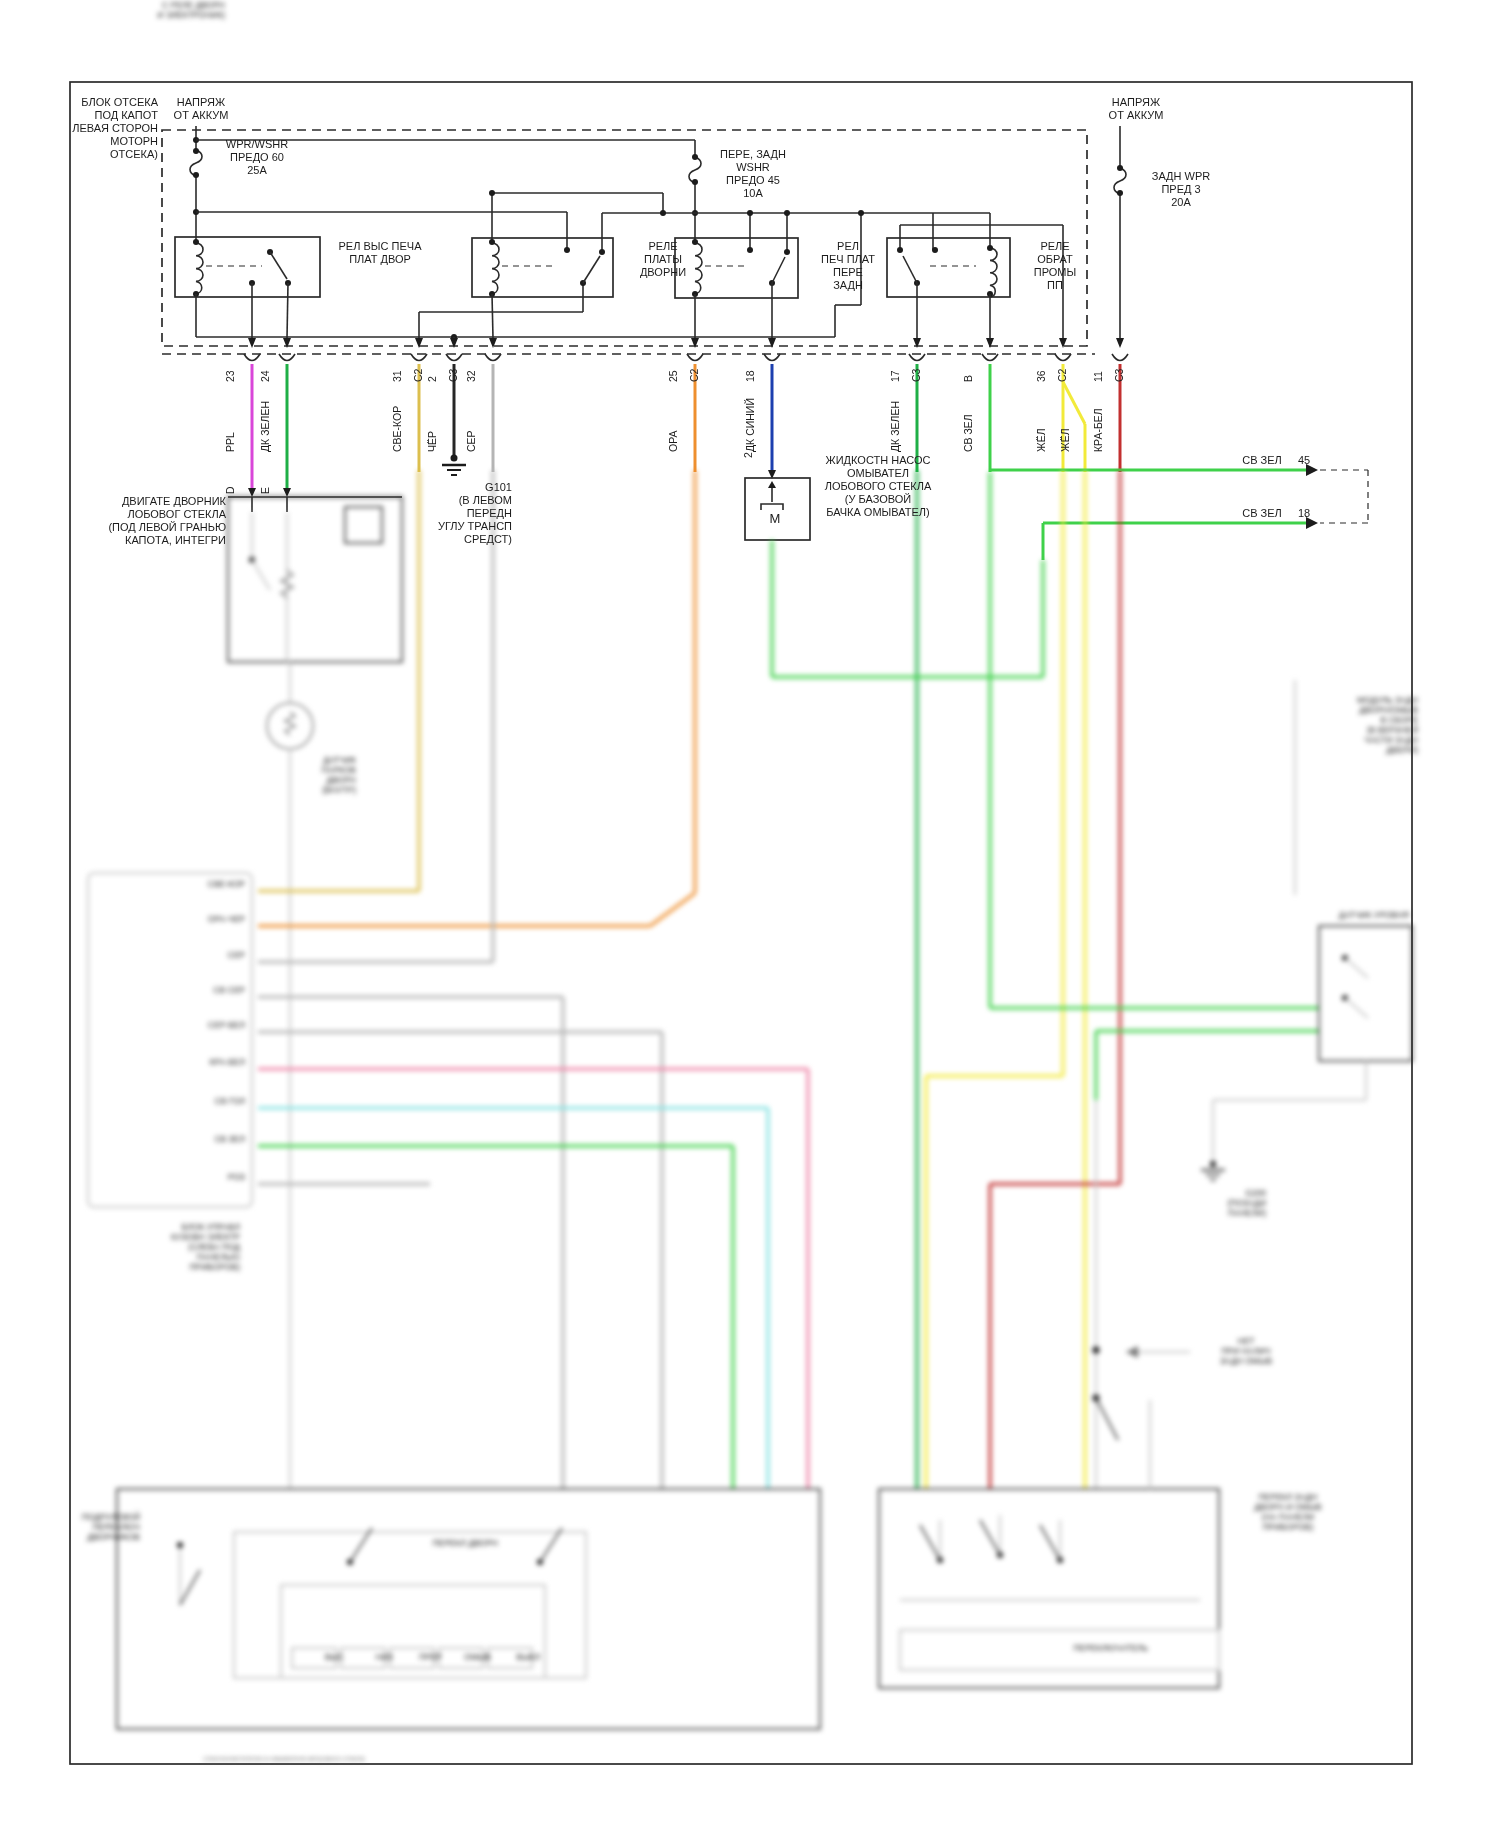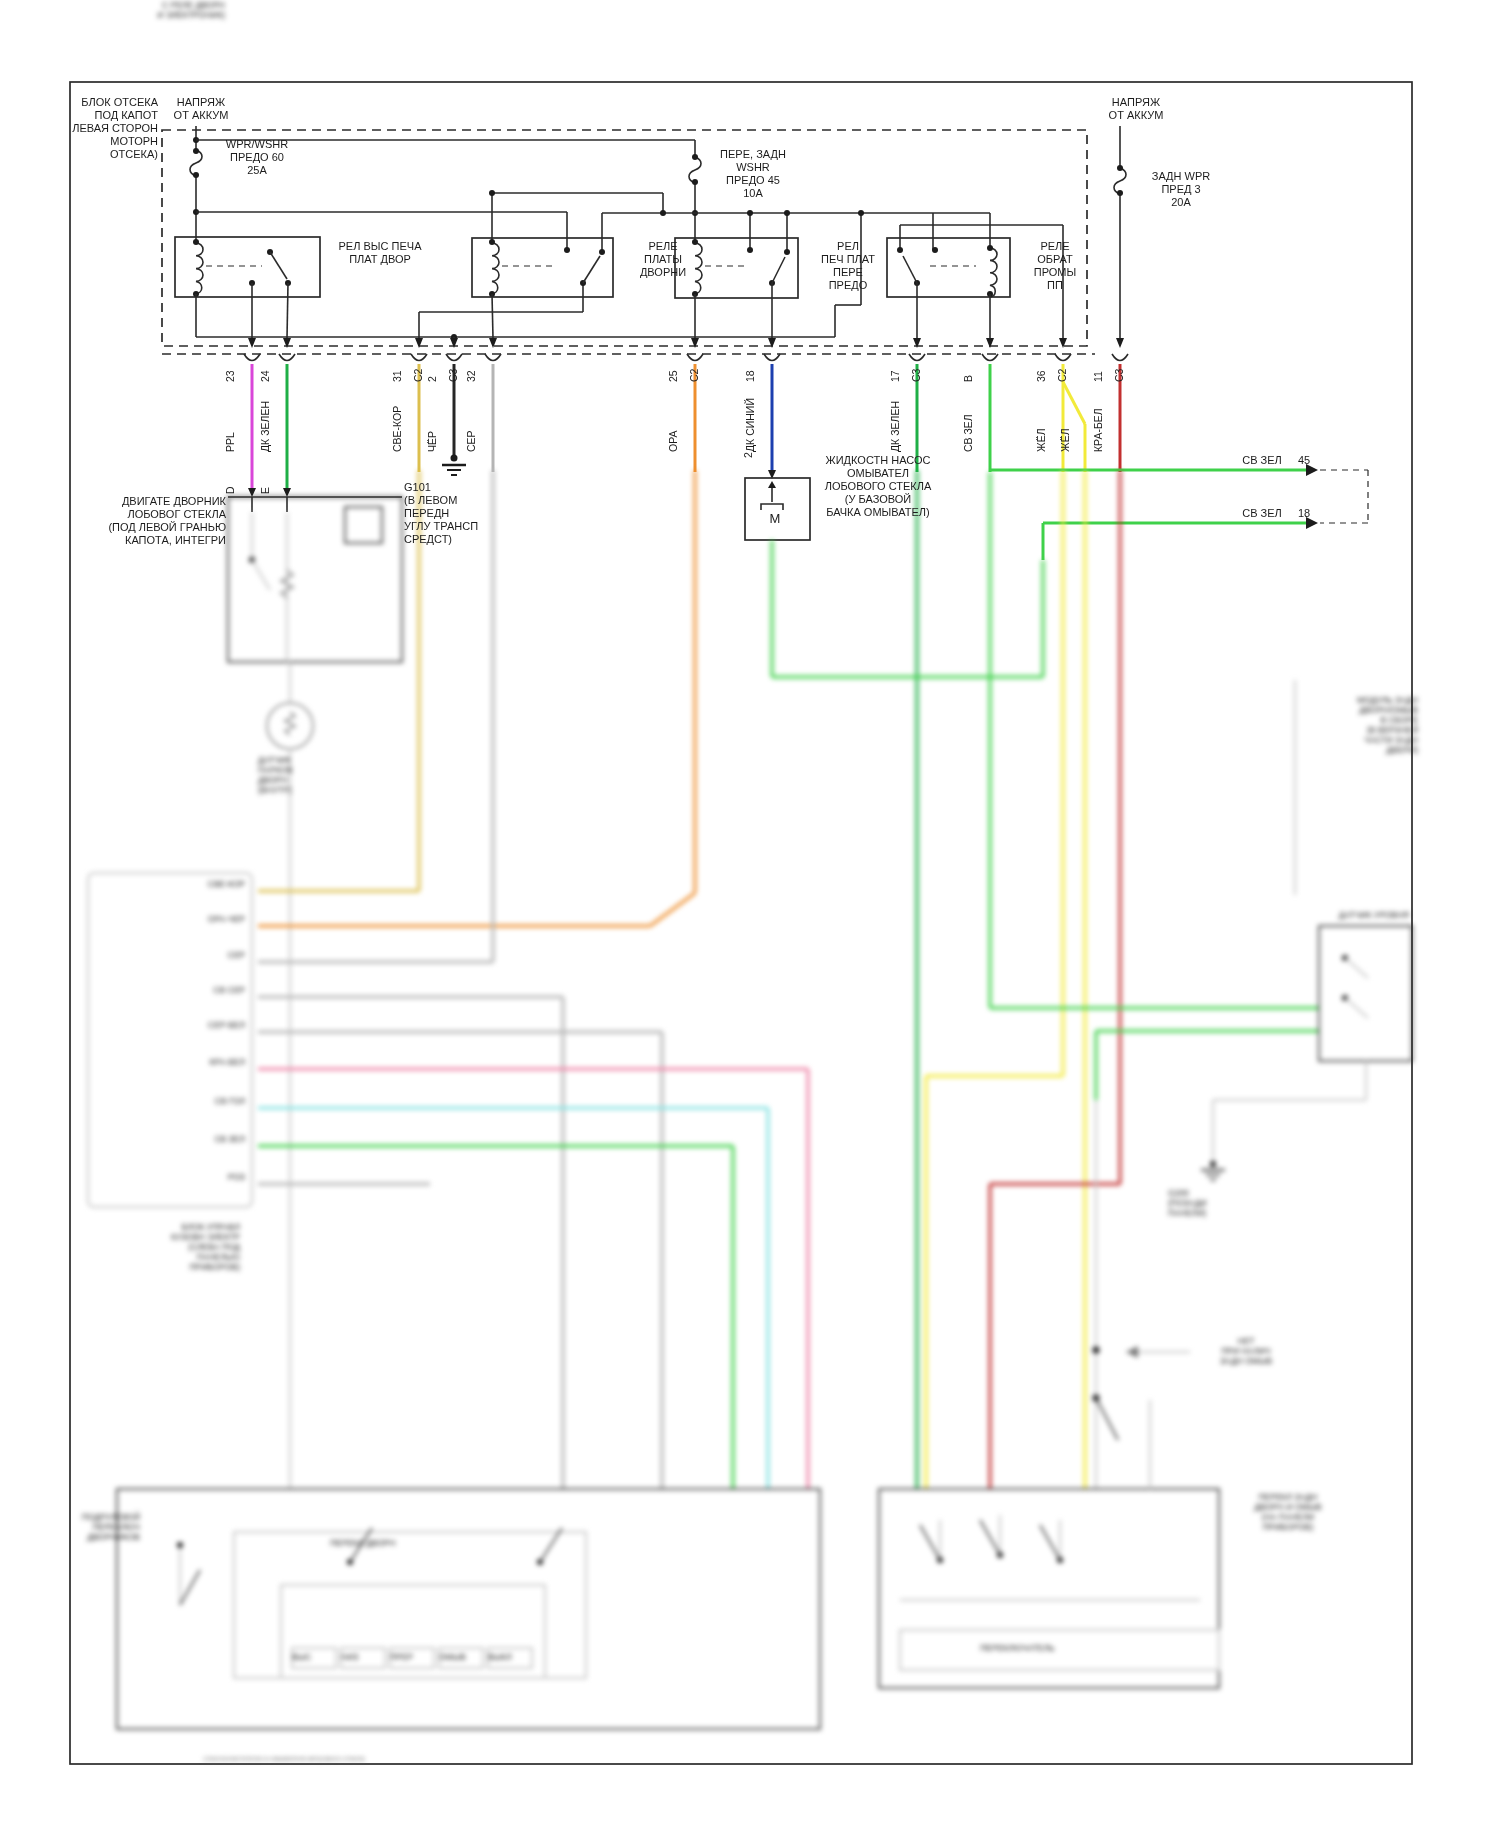--- a/index.html
+++ b/index.html
@@ -1,21 +1,21 @@
 <!DOCTYPE html>
 <html><head>
 <meta charset="utf-8">
 <style>
   html,body{margin:0;padding:0;background:#ffffff;}
   #stage{position:relative;width:1500px;height:1828px;background:#fff;
          font-family:"Liberation Sans",sans-serif;color:#1c1c1c;overflow:hidden;}
   svg{position:absolute;left:0;top:0;}
   .lbl{position:absolute;font-size:11px;line-height:13px;white-space:pre-line;text-align:center;}
   .right{text-align:right;}
-  .center{text-align:left;}
+  .center{text-align:right;padding-left:8px;}
   .vlbl{position:absolute;height:12px;line-height:12px;font-size:10.5px;white-space:nowrap;
         transform:rotate(-90deg);transform-origin:0 100%;}
   .tiny{font-size:8.5px;line-height:10px;}
   .footer{font-size:7px;color:#777;}
   #blurzone{position:absolute;left:0;top:0;width:1500px;height:1828px;filter:blur(2.6px);}
   .wire{fill:none;stroke-width:3;}
   .cir{fill:none;stroke:#2b2b2b;stroke-width:1.6;}
   .box{fill:none;stroke:#2b2b2b;stroke-width:1.7;}
   .dash{fill:none;stroke:#2b2b2b;stroke-width:1.7;stroke-dasharray:9 6;}
   .lnk{fill:none;stroke:#2b2b2b;stroke-width:1.2;stroke-dasharray:6 5;}
@@ -391,21 +391,21 @@
 ПРЕД 3
 20А</div>
   <div class="lbl" style="left:325px;top:240px;width:110px;">РЕЛ ВЫС ПЕЧА
 ПЛАТ ДВОР</div>
   <div class="lbl" style="left:618px;top:240px;width:90px;">РЕЛЕ
 ПЛАТЫ
 ДВОРНИ</div>
   <div class="lbl" style="left:803px;top:240px;width:90px;">РЕЛ
 ПЕЧ ПЛАТ
 ПЕРЕ
-ПРЕДО</div>
+ЗАДН</div>
   <div class="lbl" style="left:1015px;top:240px;width:80px;">РЕЛЕ
 ОБРАТ
 ПРОМЫ
 ПП</div>
   <div class="lbl right" style="left:100px;top:495px;width:126px;">ДВИГАТЕ ДВОРНИК
 ЛОБОВОГ СТЕКЛА
 (ПОД ЛЕВОЙ ГРАНЬЮ
 КАПОТА, ИНТЕГРИ</div>
   <div class="lbl center" style="left:404px;top:481px;width:100px;">G101
 (В ЛЕВОМ

